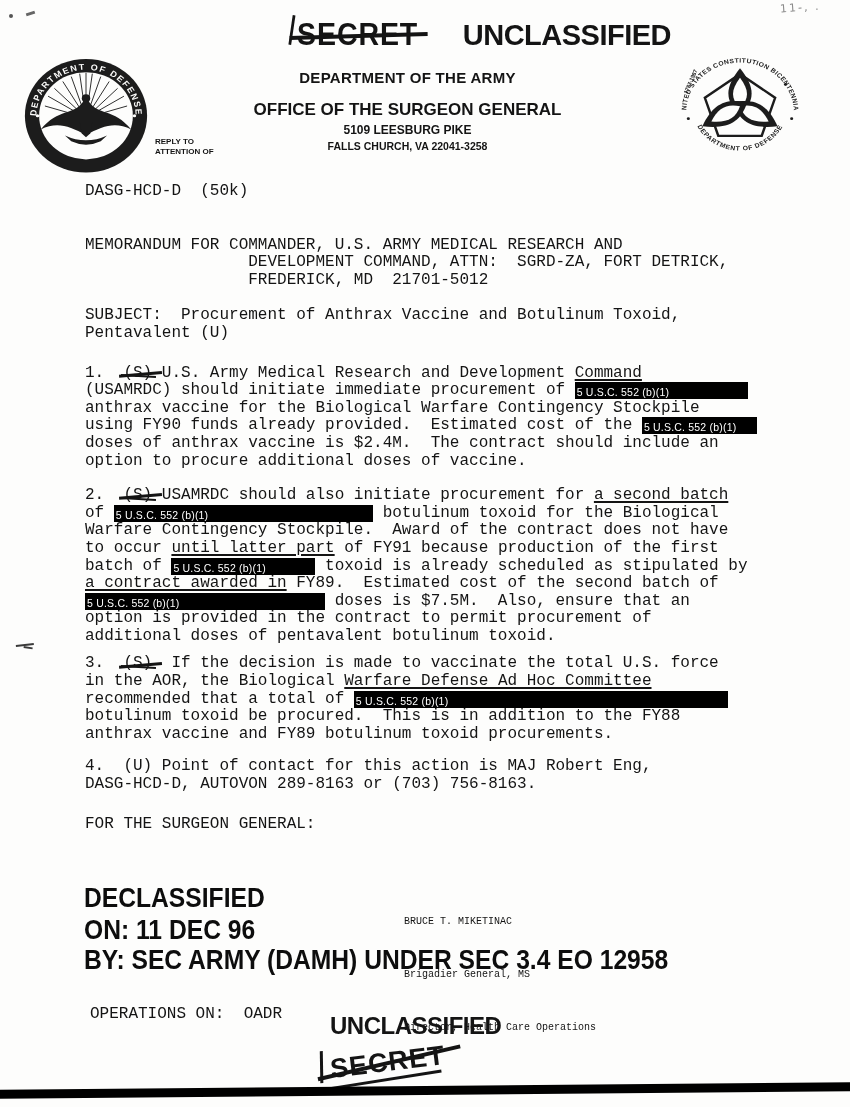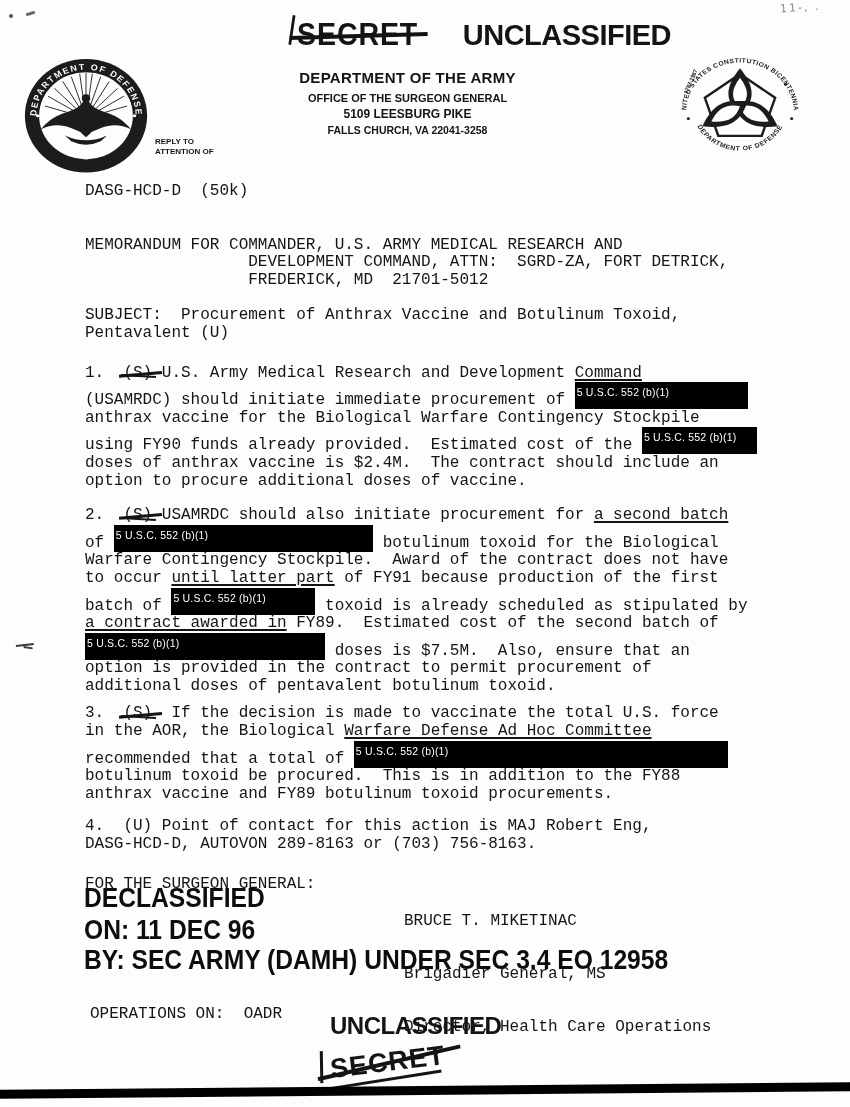--- a/index.html
+++ b/index.html
@@ -13,21 +13,21 @@
   .class-header { position:absolute; top:17px; left:297px; display:flex; gap:34px; align-items:baseline;
     font-family:"Liberation Sans", sans-serif; font-weight:bold; }
   .secret-struck { position:relative; font-size:31px; letter-spacing:1px; transform:scaleX(.92); transform-origin:left; }
   .secret-struck .strikeline { position:absolute; left:-8px; right:-10px; top:47%; height:3.5px; background:#141414; transform:rotate(-1.5deg); }
   .secret-struck .tick { position:absolute; left:-7px; top:-2px; width:3px; height:30px; background:#141414; transform:rotate(9deg); }
   .unclass-top { font-size:29px; letter-spacing:-0.5px; }
   
   .letterhead { position:absolute; top:69px; left:240px; width:335px; text-align:center;
     font-family:"Liberation Sans", sans-serif; font-weight:bold; }
   .lh1 { font-size:15px; letter-spacing:.3px; }
-  .lh2 { font-size:11px; margin-top:6px; }
+  .lh2 { font-size:17px; margin-top:14px; }
   .lh3 { font-size:12px;   margin-top:3px; }
   .lh4 { font-size:10.5px; margin-top:3px; }
   .reply-to { position:absolute; top:137px; left:155px; font-family:"Liberation Sans", sans-serif;
     font-weight:bold; font-size:8px; line-height:10px; }
   .seal-left  { position:absolute; top:57px; left:22px; }
   .seal-right { position:absolute; top:51px; left:678px; }
   
   .doc-body { position:absolute; top:183px; left:85px; width:720px;
     font-size:16px; line-height:17.6px; white-space:pre; }
   .para.p0 { margin-top:0; }
@@ -37,26 +37,26 @@
   .para.p4 { margin-top:17px; }
   .para.p5 { margin-top:10px; }
   .para.p6 { margin-top:15px; }
   .para.p7 { margin-top:22px; }
   .underline { text-decoration:underline; text-decoration-thickness:1.6px; text-underline-offset:2px;text-align:right; }
   .strike { position:relative; display:inline-block; }
   .strike::before { content:""; position:absolute; left:-4px; right:-10px; top:46%; height:2.6px;
     background:#141414; transform:rotate(-5deg); }
   .strike::after { content:""; position:absolute; left:-2px; right:-4px; top:62%; height:1.8px;
     background:#141414; transform:rotate(3deg); }
-  .redaction { display:inline-block; position:relative; background:#000; height:27px;
+  .redaction { display:inline-block; position:relative; background:#000; height:17px;
     vertical-align:text-bottom; }
   .redaction-label { position:absolute; left:2px; top:2px; color:#fff;
     font-family:"Liberation Sans", sans-serif; font-size:10.5px; letter-spacing:.2px; white-space:nowrap; }
   
-  .signature { position:absolute; top:878px; left:404px; font-size:16px; line-height:17.6px; white-space:pre; }
+  .signature { position:absolute; top:878px; left:404px; font-size:10px; line-height:17.6px; white-space:pre; }
   .stamp { position:absolute; left:84px; font-family:"Liberation Sans", sans-serif; font-weight:bold;
     color:#0d0d0d; transform:scaleX(.88); transform-origin:left; white-space:nowrap; }
   .stamp1 { top:882px; font-size:28px; }
   .stamp2 { top:914px; font-size:28px; }
   .stamp3 { top:944px; font-size:28px; }
   .classified-lines { position:absolute; top:971px; left:90px; font-size:16px; line-height:17.6px; white-space:pre; }
   
   .unclass-bottom { position:absolute; top:1012px; left:330px;
     font-family:"Liberation Sans", sans-serif; font-weight:bold; font-size:24px; letter-spacing:-0.5px; }
   .secret-bottom { position:absolute; top:1047px; left:330px; transform:rotate(-7deg);

